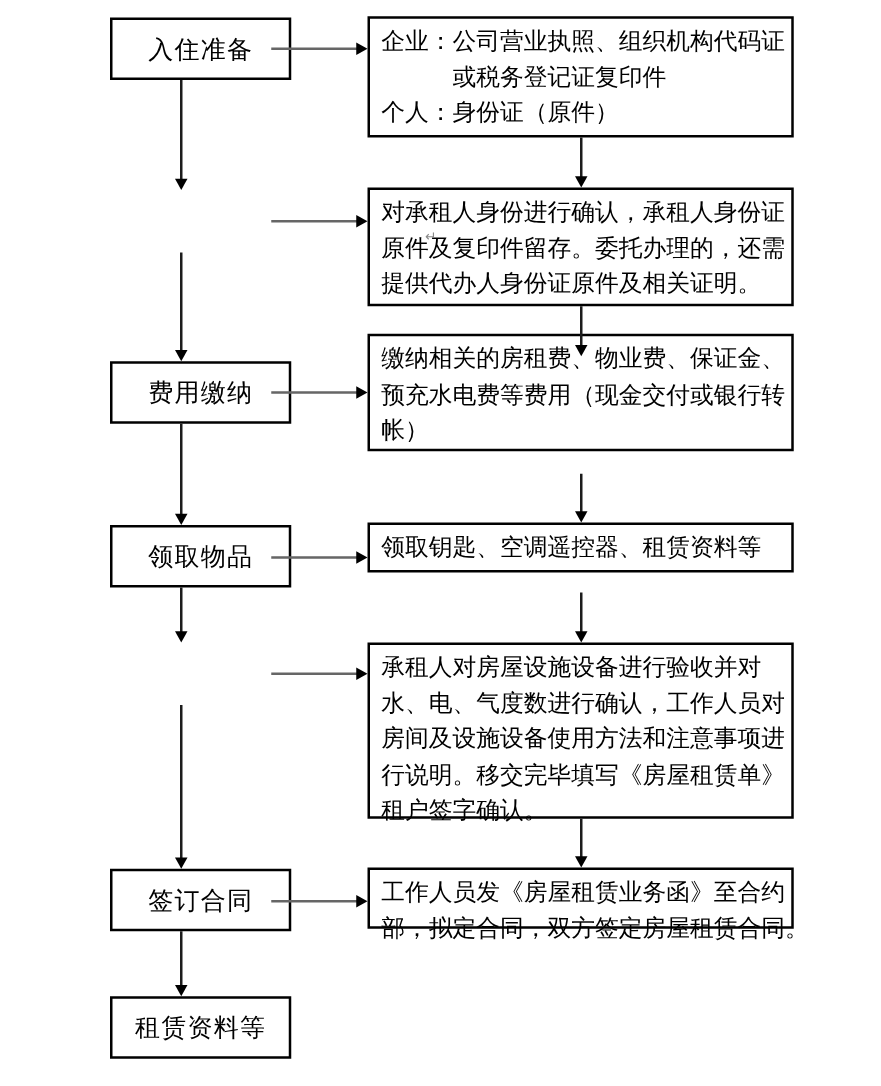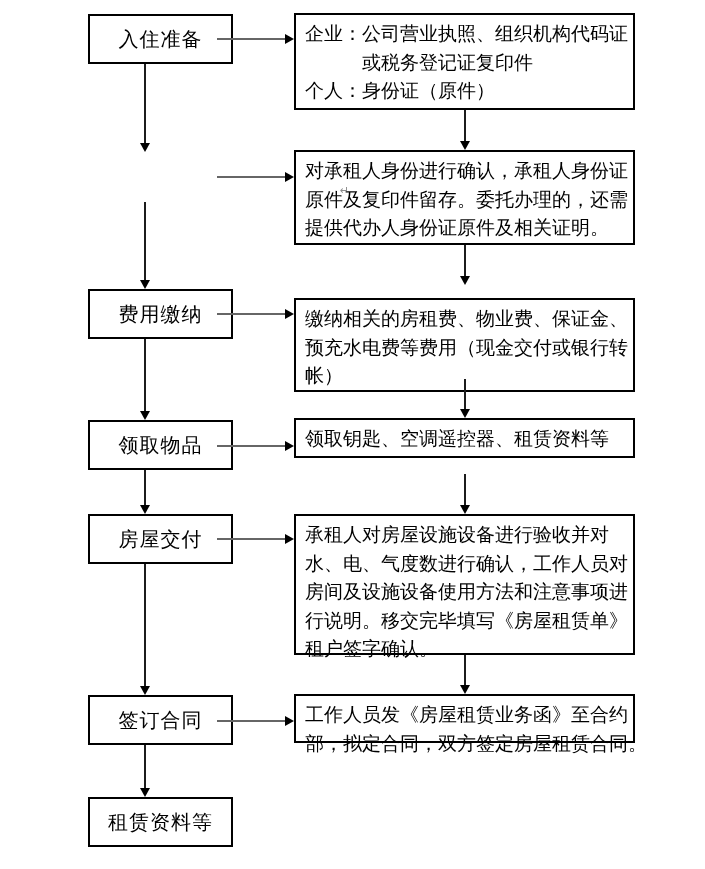--- a/index.html
+++ b/index.html
@@ -106,44 +106,41 @@
 
   <div class="step-box" style="top:14px">
     <span>入住准备</span>
   </div>
   <div class="step-box" style="top:289px">
     <span>费用缴纳</span>
   </div>
   <div class="step-box" style="top:420px">
     <span>领取物品</span>
   </div>
-  <div class="step-box" style="top:514px">
-    <span>房屋交付</span>
-  </div>
   <div class="step-box" style="top:695px">
     <span>签订合同</span>
   </div>
   <div class="step-box" style="top:797px">
     <span>租赁资料等</span>
   </div>
 
   <div class="detail-box" style="top:13px;height:97px">
     <div class="detail-line">企业：公司营业执照、组织机构代码证</div>
     <div class="detail-line">　　　或税务登记证复印件</div>
     <div class="detail-line">个人：身份证（原件）</div>
   </div>
 
   <div class="detail-box" style="top:150px;height:95px">
     <div class="detail-line">对承租人身份进行确认，承租人身份证</div>
     <div class="detail-line">原件及复印件留存。委托办理的，还需</div>
     <div class="detail-line">提供代办人身份证原件及相关证明。</div>
     <span class="soft-return">↵</span>
   </div>
 
-  <div class="detail-box" style="top:298px;height:94px">
+  <div class="detail-box" style="top:267px;height:94px">
     <div class="detail-line">缴纳相关的房租费、物业费、保证金、</div>
     <div class="detail-line">预充水电费等费用（现金交付或银行转</div>
     <div class="detail-line">帐）</div>
   </div>
 
   <div class="detail-box" style="top:418px;height:40px">
     <div class="detail-line">领取钥匙、空调遥控器、租赁资料等</div>
   </div>
 
   <div class="detail-box" style="top:514px;height:141px">

